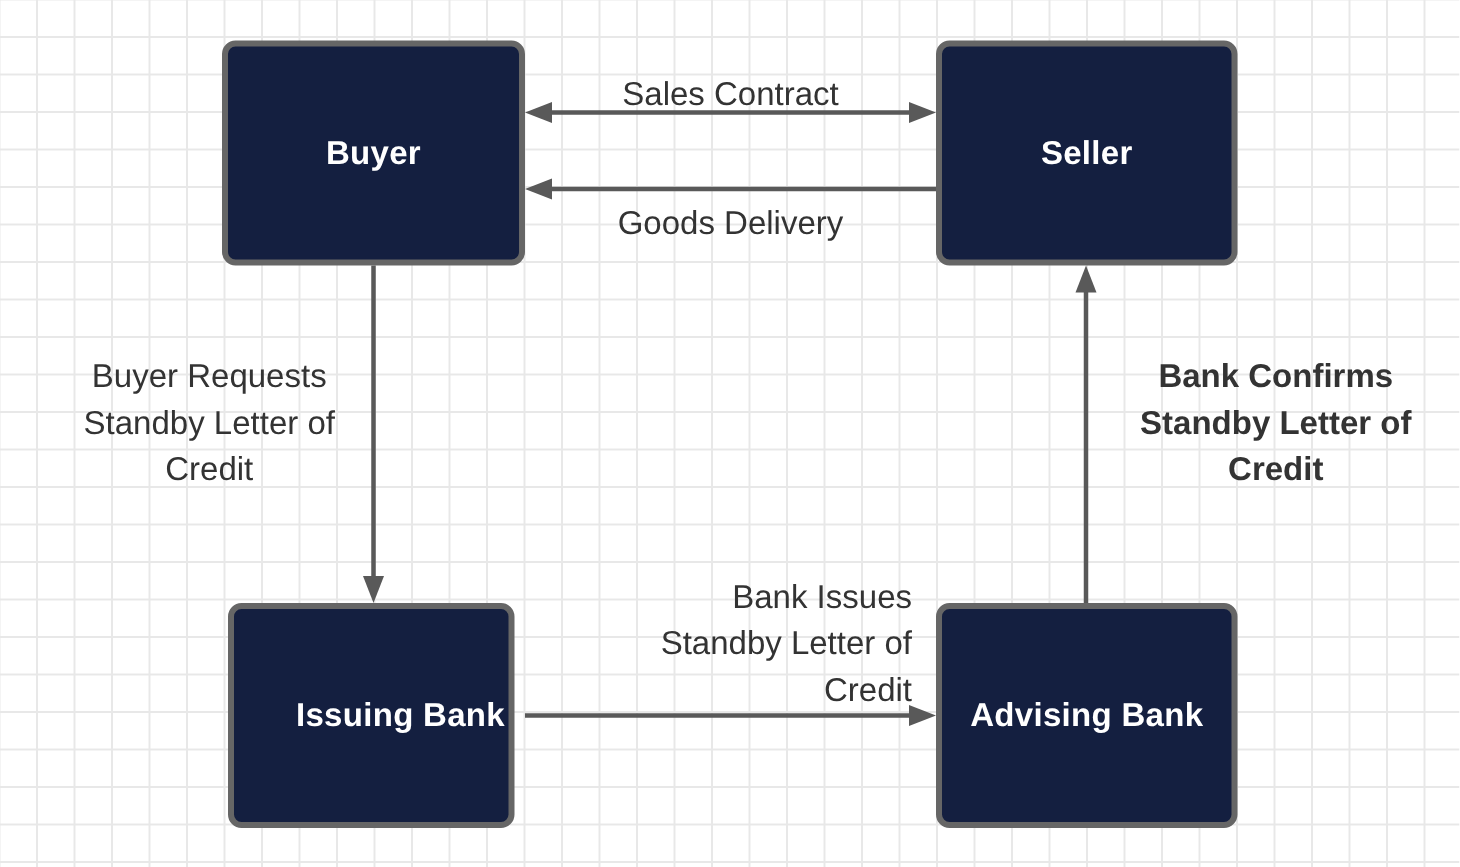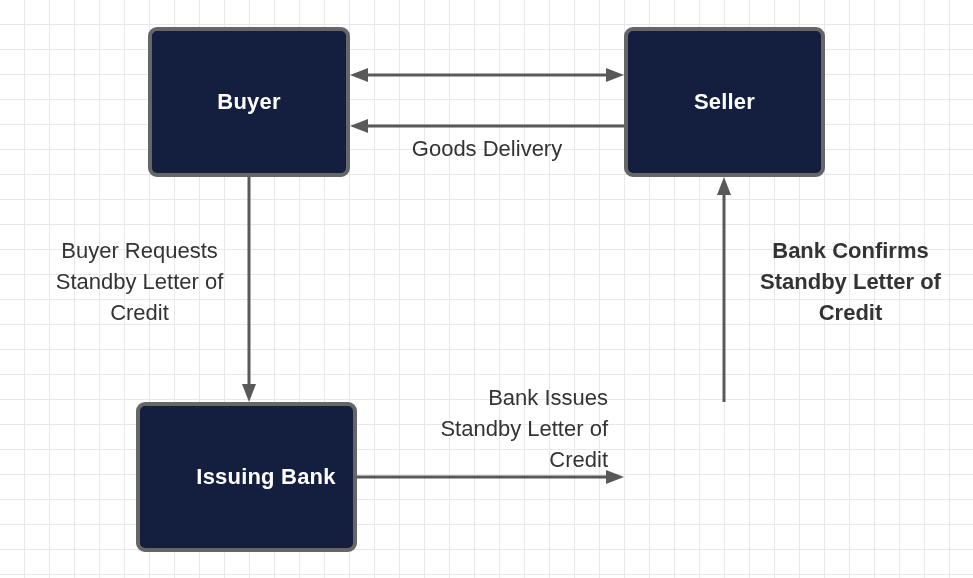--- a/index.html
+++ b/index.html
@@ -91,24 +91,27 @@
     <g>
       <line class="edge-path" x1="724" y1="402" x2="724" y2="194"></line>
       <polygon class="arrowhead" points="724,177 717,195 731,195"></polygon>
     </g>
   </svg>
 
   <div class="node" style="left:624px; top:27px; width:201px; height:150px;">Seller</div>
 
   <div class="node" style="left:148px; top:27px; width:202px; height:150px;">Buyer</div>
 
-  <div class="node" style="left:136px; top:402px; width:221px; height:150px;padding-left:39px;">Issuing
+  <div class="node" style="left:152px; top:402px; width:191px; height:150px;padding-left:39px;">Issuing
 Bank</div>
 
+  <div class="node" style="left:624px; top:402px; width:201px; height:150px;">Advising
+Bank</div>
 
+  <div class="edge-label" style="left:367px; top:47px; width:240px;">Sales Contract</div>
 
   <div class="edge-label" style="left:367px; top:133px; width:240px;">Goods Delivery</div>
 
   <div class="edge-label" style="left:24px; top:235px; width:231px;">Buyer Requests
 Standby Letter of
 Credit</div>
 
   <div class="edge-label" style="left:368px; top:382px; width:240px;text-align:right;">Bank Issues
 Standby Letter of
 Credit</div>

